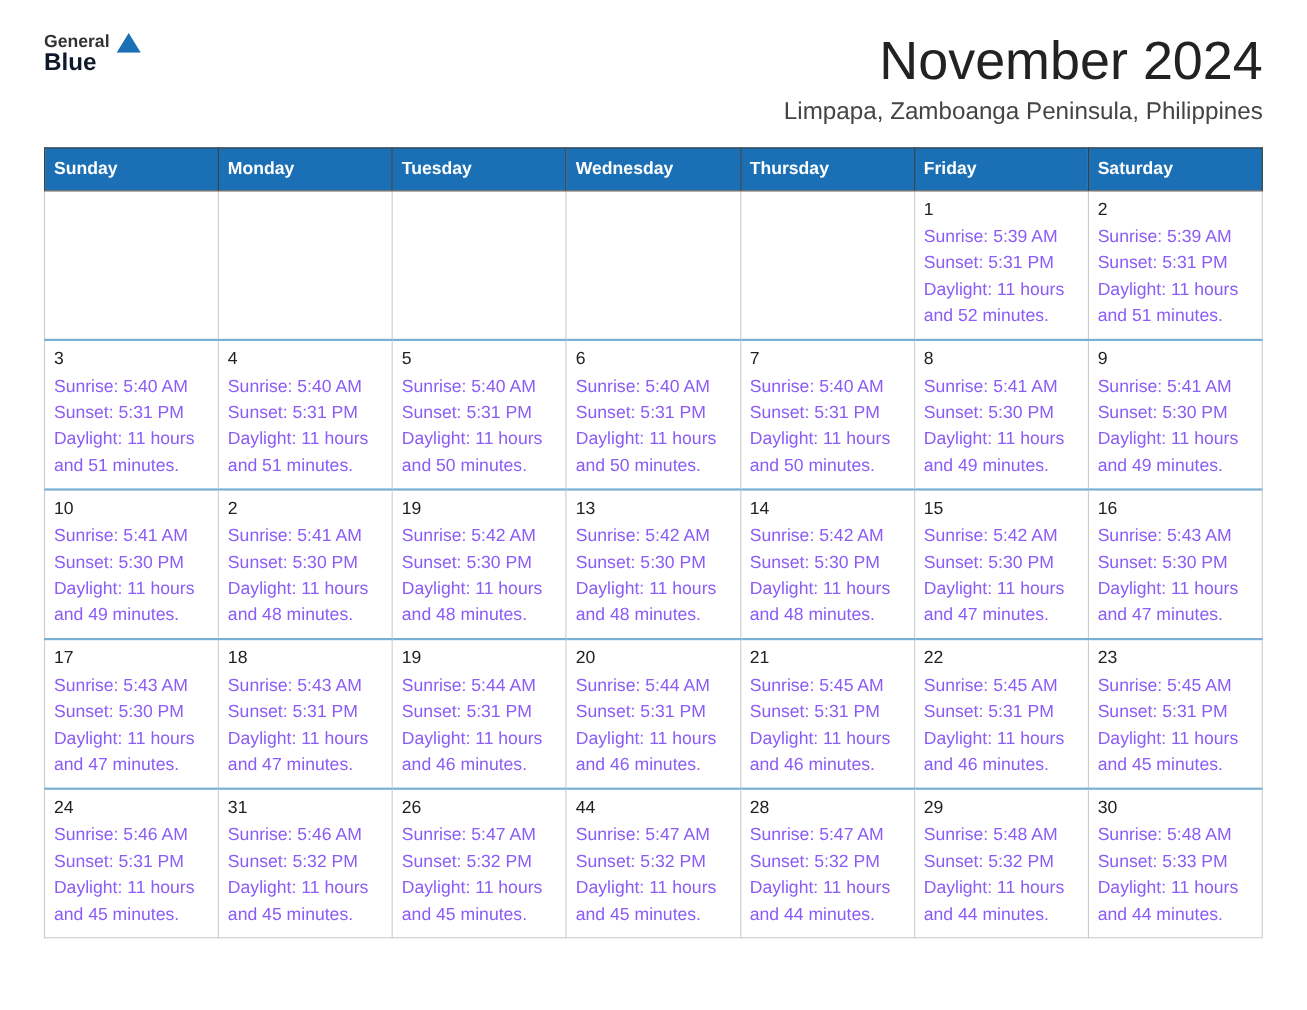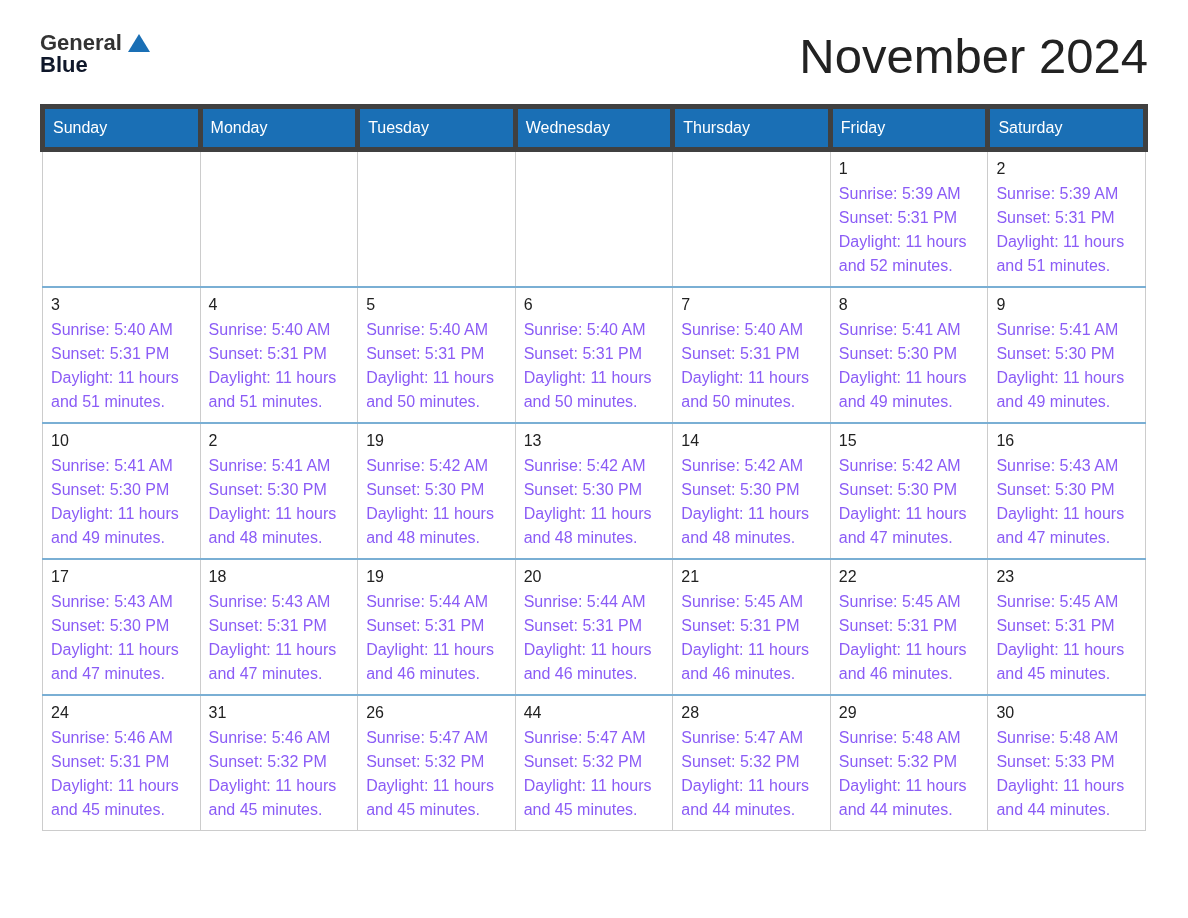--- a/index.html
+++ b/index.html
@@ -19,21 +19,21 @@
     }
     .logo-container {
       display: flex;
       flex-direction: column;
       align-items: flex-start;
     }
     .logo-text {
       display: flex;
       align-items: center;
       gap: 4px;
-      font-size: 22px;
+      font-size: 16px;
       font-weight: bold;
       color: #333;
     }
     .logo-subtext {
       color: #0f172a;
       font-size: 22px;
       font-weight: bold;
       margin-top: -4px;
     }
     .title-section {
@@ -53,23 +53,23 @@
     .calendar-table {
       width: 100%;
       border-collapse: collapse;
       border: 1px solid #aaa;
     }
     .calendar-table th {
       background-color: #1a6fb5;
       color: #fff;
       padding: 10px 8px;
       font-size: 16px;
-      font-weight: normal;
+      font-weight: bold;
       text-align: left;
-      border: 5px solid #404040;
+      border: 1px solid #404040;
     }
     .calendar-table td {
       width: 14.28%;
       vertical-align: top;
       padding: 8px;
       border: 1px solid #ccc;
       min-height: 90px;
       font-size: 13px;
       color: #333;
       background: #fff;
@@ -103,20 +103,21 @@
       <div style="display:inline-flex; flex-direction:column; align-items:center; margin-left:2px;">
         <svg width="22" height="18" viewBox="0 0 22 18">
           <polygon points="11,0 22,18 0,18" fill="#1a6fb5"></polygon>
         </svg>
       </div>
     </div>
     <div class="logo-subtext">Blue</div>
   </div>
   <div class="title-section">
     <div class="month-title">November 2024</div>
+    <div class="location-title">Limpapa, Zamboanga Peninsula, Philippines</div>
   </div>
 </div>
 
 <table class="calendar-table">
   <thead>
     <tr>
     <th>Sunday</th>
         <th>Monday</th>
         <th>Tuesday</th>
         <th>Wednesday</th>

